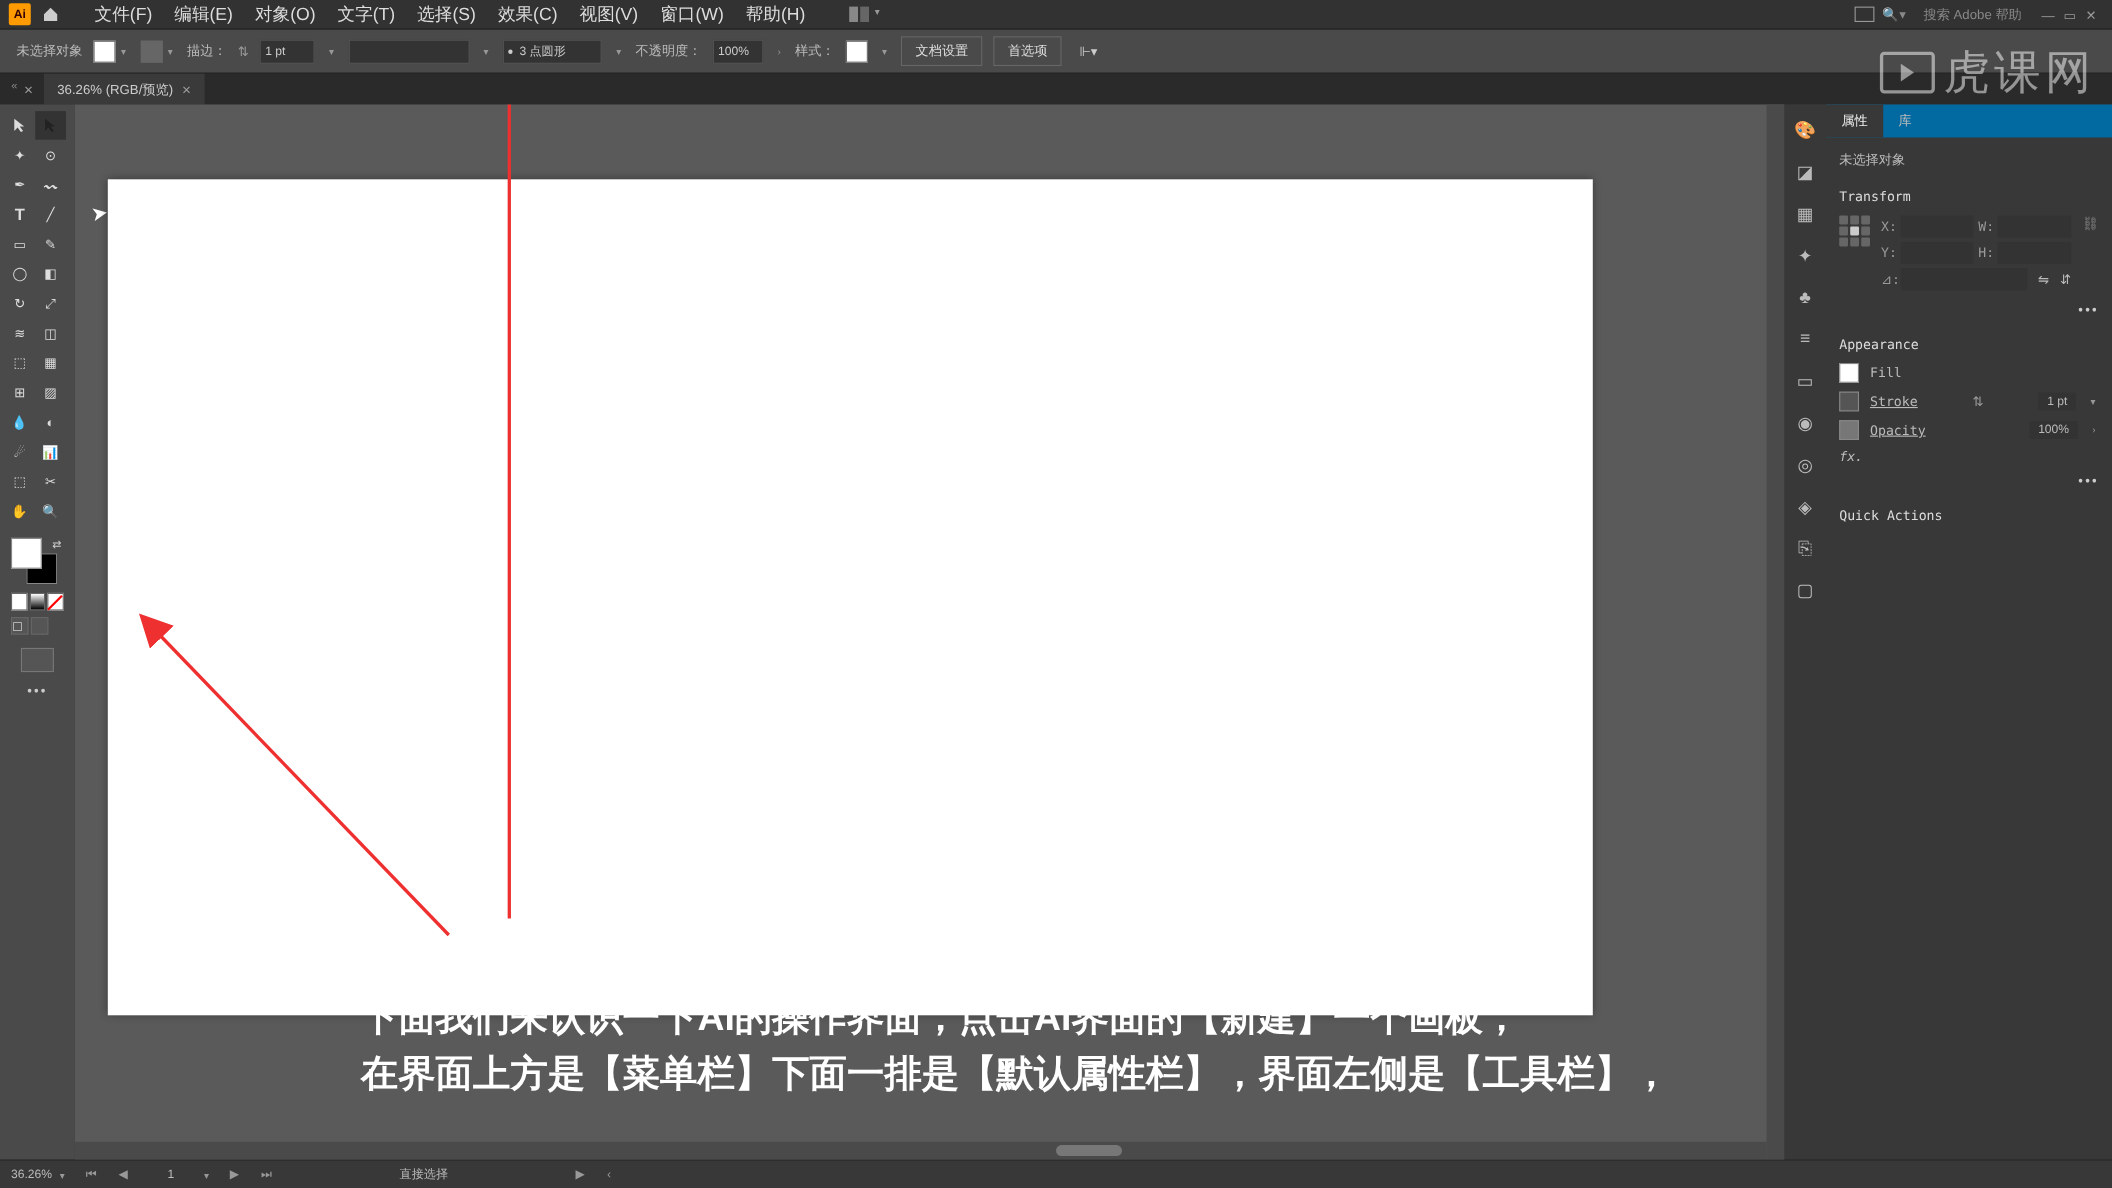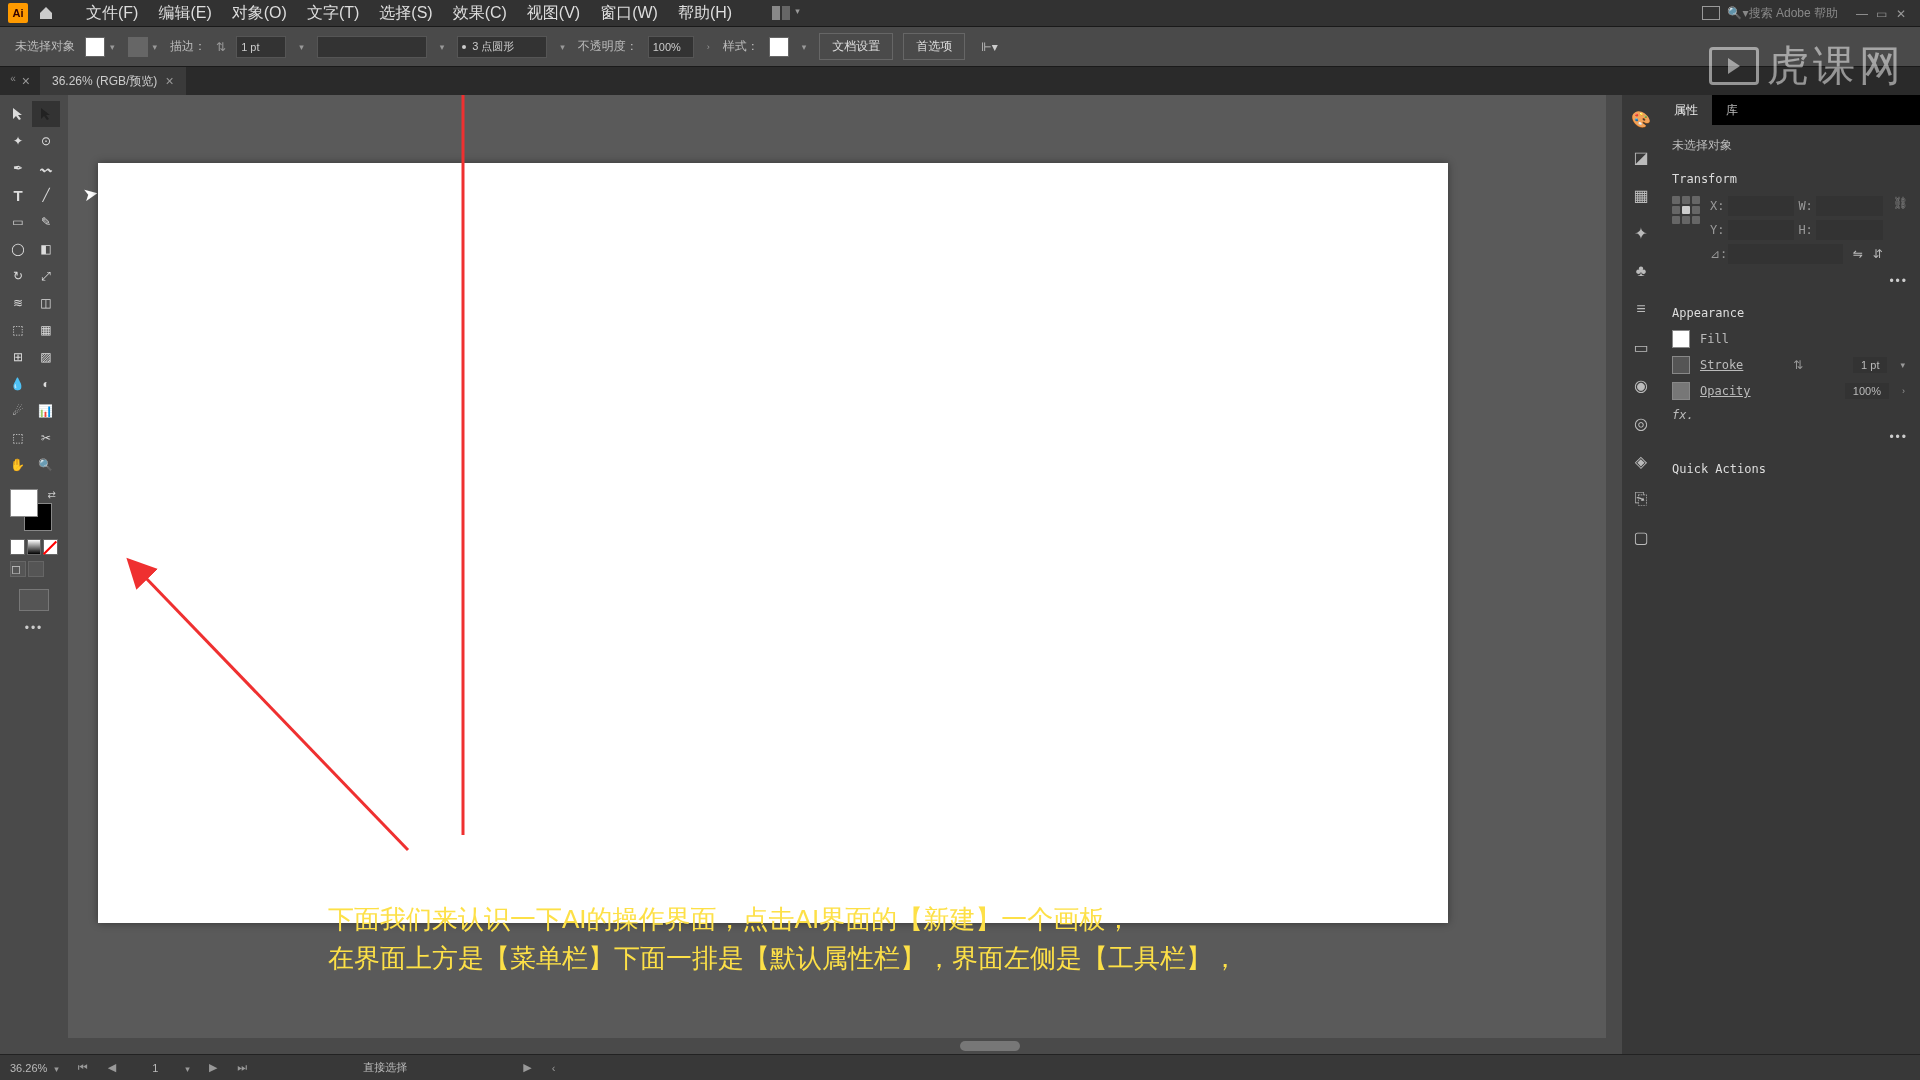--- a/index.html
+++ b/index.html
@@ -31,26 +31,26 @@
 .color-tools{margin-top:8px;position:relative;height:48px}
 .fg-color{position:absolute;width:28px;height:28px;background:#fff;border:1px solid #888;left:6px;top:2px;z-index:2}
 .bg-color{position:absolute;width:28px;height:28px;background:#000;border:1px solid #888;left:20px;top:16px;z-index:1}
 .swap-arrow{position:absolute;right:8px;top:2px;font-size:10px;color:#ccc;cursor:pointer}
 .mode-swatches{display:flex;gap:2px;margin-top:4px;padding:0 6px}
 .mode-sw{width:16px;height:16px;border:1px solid #666}
 .more-dots{text-align:center;color:#ccc;margin-top:10px;cursor:pointer;letter-spacing:2px}
 .canvas-area{flex:1;background:#5a5a5a;position:relative;overflow:hidden}
 .artboard{position:absolute;left:30px;top:68px;width:1350px;height:760px;background:#fff;box-shadow:0 0 8px rgba(0,0,0,0.4)}
 .arrow-svg{position:absolute;pointer-events:none}
-.anno-text{position:absolute;left:260px;top:805px;color:#fde047;font-size:26px;line-height:1.5;font-weight:400}
+.anno-text{position:absolute;left:260px;top:805px;color:#ffffff;font-size:34px;line-height:1.5;font-weight:700}
 .cursor-img{position:absolute;left:15px;top:88px;font-size:18px;color:#fff;transform:rotate(-10deg)}
 .right-dock{width:38px;background:#383838;display:flex;flex-direction:column;align-items:center;padding-top:12px;gap:14px}
 .dock-icon{width:24px;height:24px;display:flex;align-items:center;justify-content:center;color:#bbb;cursor:pointer;font-size:16px}
 .props-panel{width:260px;background:#383838;display:flex;flex-direction:column}
-.panel-tabs{display:flex;height:30px;background:#000000}
+.panel-tabs{display:flex;height:30px;background:#0369a1}
 .panel-tab{padding:0 14px;display:flex;align-items:center;color:#bbb;font-size:12px;cursor:pointer}
 .panel-tab.active{background:#383838;color:#eee}
 .panel-body{padding:12px;color:#bbb;font-size:12px}
 .panel-section{margin-bottom:18px}
 .section-title{font-size:12px;color:#ddd;margin-bottom:10px;font-family:monospace}
 .ref-pt{width:28px;height:28px;display:grid;grid-template-columns:repeat(3,1fr);grid-template-rows:repeat(3,1fr);gap:2px}
 .ref-pt span{background:#666;border-radius:1px}
 .xf-row{display:flex;gap:4px;align-items:center;margin-bottom:4px}
 .xf-label{width:14px;color:#999;font-family:monospace}
 .xf-val{flex:1;background:#333;height:20px;display:flex;align-items:center;padding:0 6px;color:#888}
@@ -87,21 +87,21 @@
   <div class="menu-item">帮助(H)</div>
   <div style="margin-left:30px;display:flex;gap:2px">
     <div style="width:8px;height:14px;background:#888"></div>
     <div style="width:8px;height:14px;background:#666"></div>
     <span class="dd-arrow">▾</span>
   </div>
   <div class="menubar-right">
     <div style="width:18px;height:14px;border:1px solid #999"></div>
     <div class="search-box">
       <span>🔍▾</span>
-      <span style="margin-left:0">搜索 Adobe 帮助</span>
+      <span style="margin-left:16px">搜索 Adobe 帮助</span>
     </div>
     <div class="win-controls">
       <span class="win-btn">—</span>
       <span class="win-btn">▭</span>
       <span class="win-btn">✕</span>
     </div>
   </div>
 </div>
 
 <div class="control-bar">

